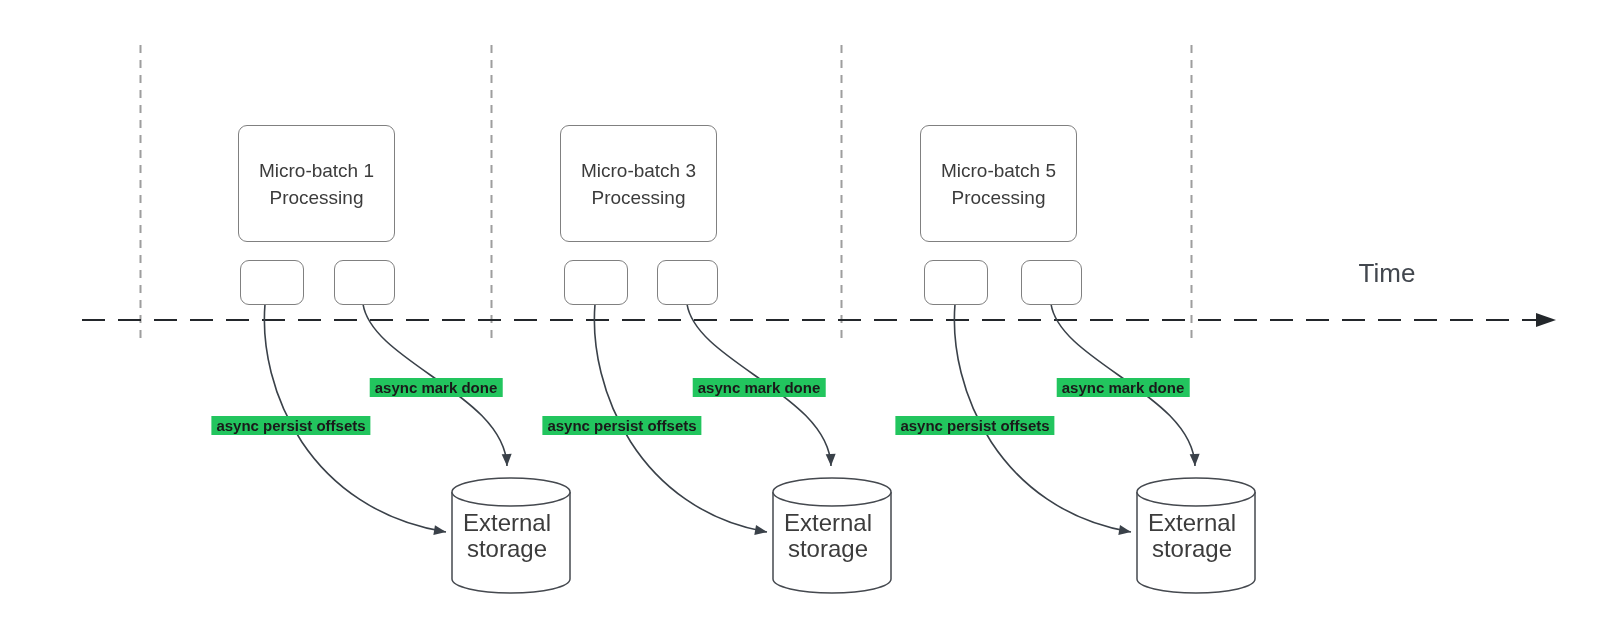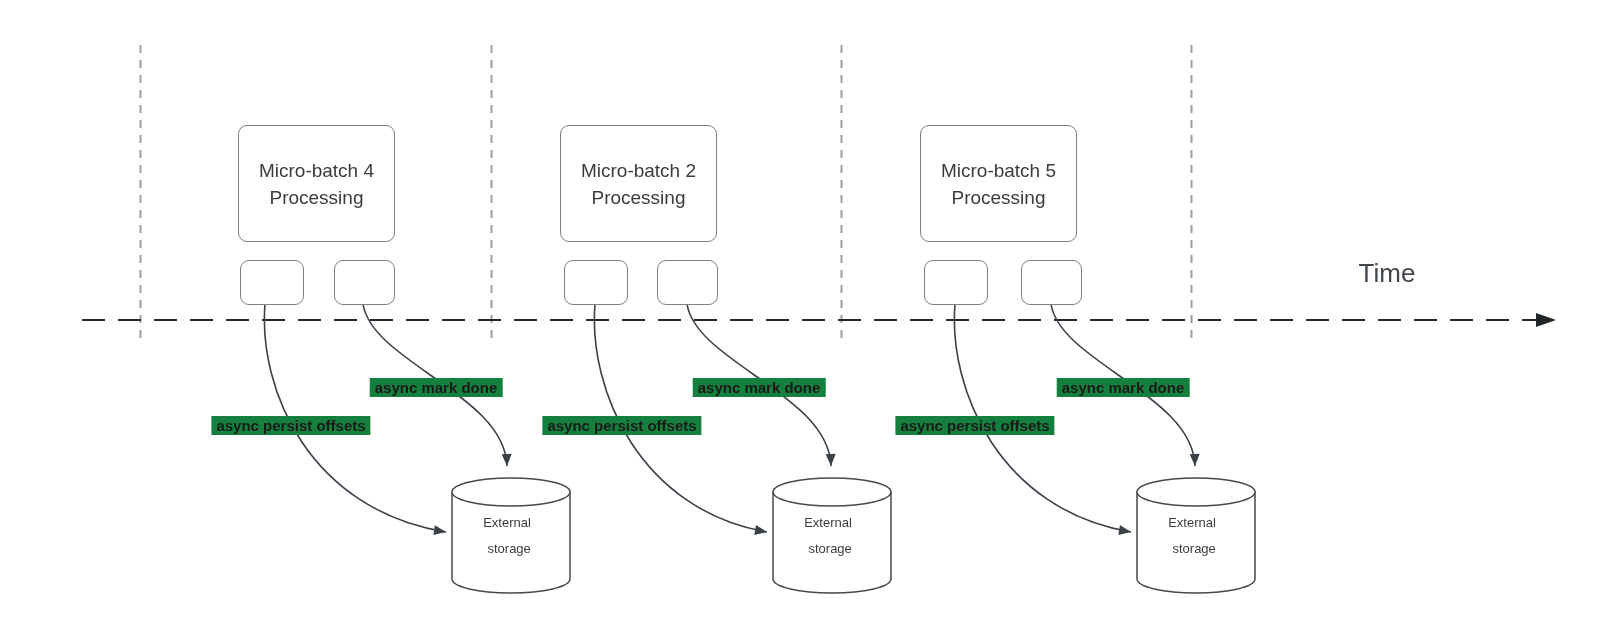--- a/index.html
+++ b/index.html
@@ -39,36 +39,36 @@
   .mini-box {
     position: absolute;
     height: 43px;
     border: 1px solid #808080;
     border-radius: 9px;
     background: #ffffff;
   }
   .curve-label {
     position: absolute;
     transform: translateX(-50%);
-    background: #15803d;
+    background: #22c55e;
     padding: 1px 5px;
     font-size: 15px;
     font-weight: bold;
     color: #1a1a1a;
     white-space: nowrap;
   }
   .storage-label {
     position: absolute;
     width: 110px;
     height: 84px;
     display: flex;
     align-items: center;
     justify-content: center;
-    text-align: right;
-    font-size: 13px;
+    text-align: center;
+    font-size: 24px;
     line-height: 26px;
     color: #3c3c3c;
     white-space: pre-line;
   }
   .time-label {
     position: absolute;
     transform: translateX(-50%);
     font-size: 26px;
     color: #42474e;
     white-space: nowrap;
@@ -112,30 +112,30 @@
     <g>
       <path d="M 773 492 V 579 A 59 14 0 0 0 891 579 V 492" fill="#ffffff" stroke="#45494f" stroke-width="1.5"></path>
       <ellipse cx="832" cy="492" rx="59" ry="14" fill="#ffffff" stroke="#45494f" stroke-width="1.5"></ellipse>
     </g>
     <g>
       <path d="M 1137 492 V 579 A 59 14 0 0 0 1255 579 V 492" fill="#ffffff" stroke="#45494f" stroke-width="1.5"></path>
       <ellipse cx="1196" cy="492" rx="59" ry="14" fill="#ffffff" stroke="#45494f" stroke-width="1.5"></ellipse>
     </g>
   </svg>
 
-  <div class="proc-box" style="left:238px; top:125px;">Micro-batch 4
+  <div class="proc-box" style="left:238px; top:125px;">Micro-batch 1
 Processing</div>
   <div class="mini-box" style="left:240px; top:260px; width:62px;"></div>
   <div class="mini-box" style="left:334px; top:260px; width:59px;"></div>
   <div class="curve-label" style="left:291px; top:416px;">async persist offsets</div>
   <div class="curve-label" style="left:436px; top:378px;">async mark done</div>
   <div class="storage-label" style="left:452px; top:494px;">External
 storage</div>
 
-  <div class="proc-box" style="left:560px; top:125px;">Micro-batch 2
+  <div class="proc-box" style="left:560px; top:125px;">Micro-batch 3
 Processing</div>
   <div class="mini-box" style="left:564px; top:260px; width:62px;"></div>
   <div class="mini-box" style="left:657px; top:260px; width:59px;"></div>
   <div class="curve-label" style="left:622px; top:416px;">async persist offsets</div>
   <div class="curve-label" style="left:759px; top:378px;">async mark done</div>
   <div class="storage-label" style="left:773px; top:494px;">External
 storage</div>
 
   <div class="proc-box" style="left:920px; top:125px;">Micro-batch 5
 Processing</div>

